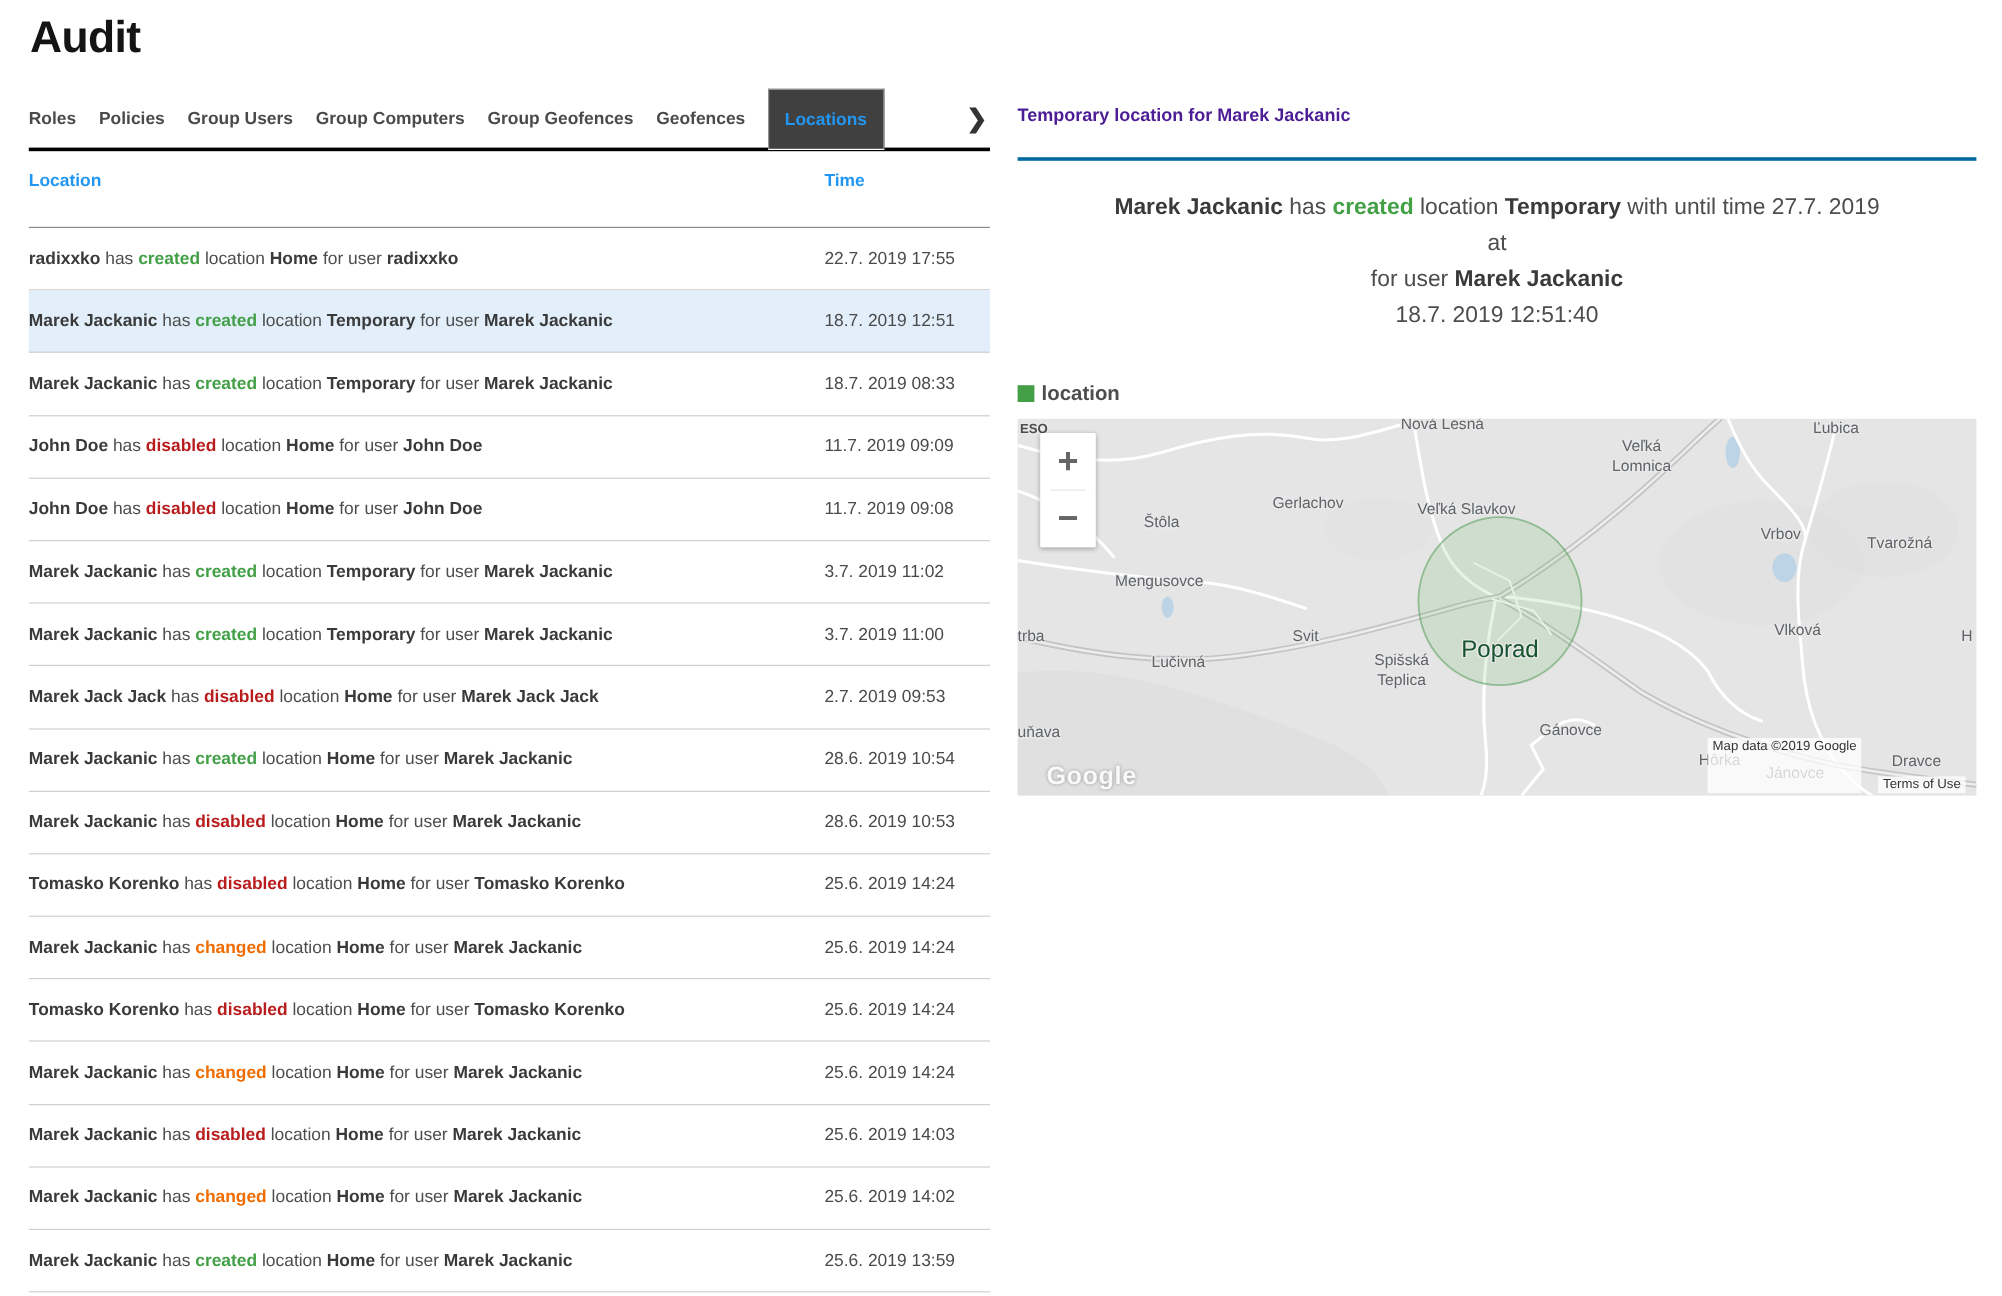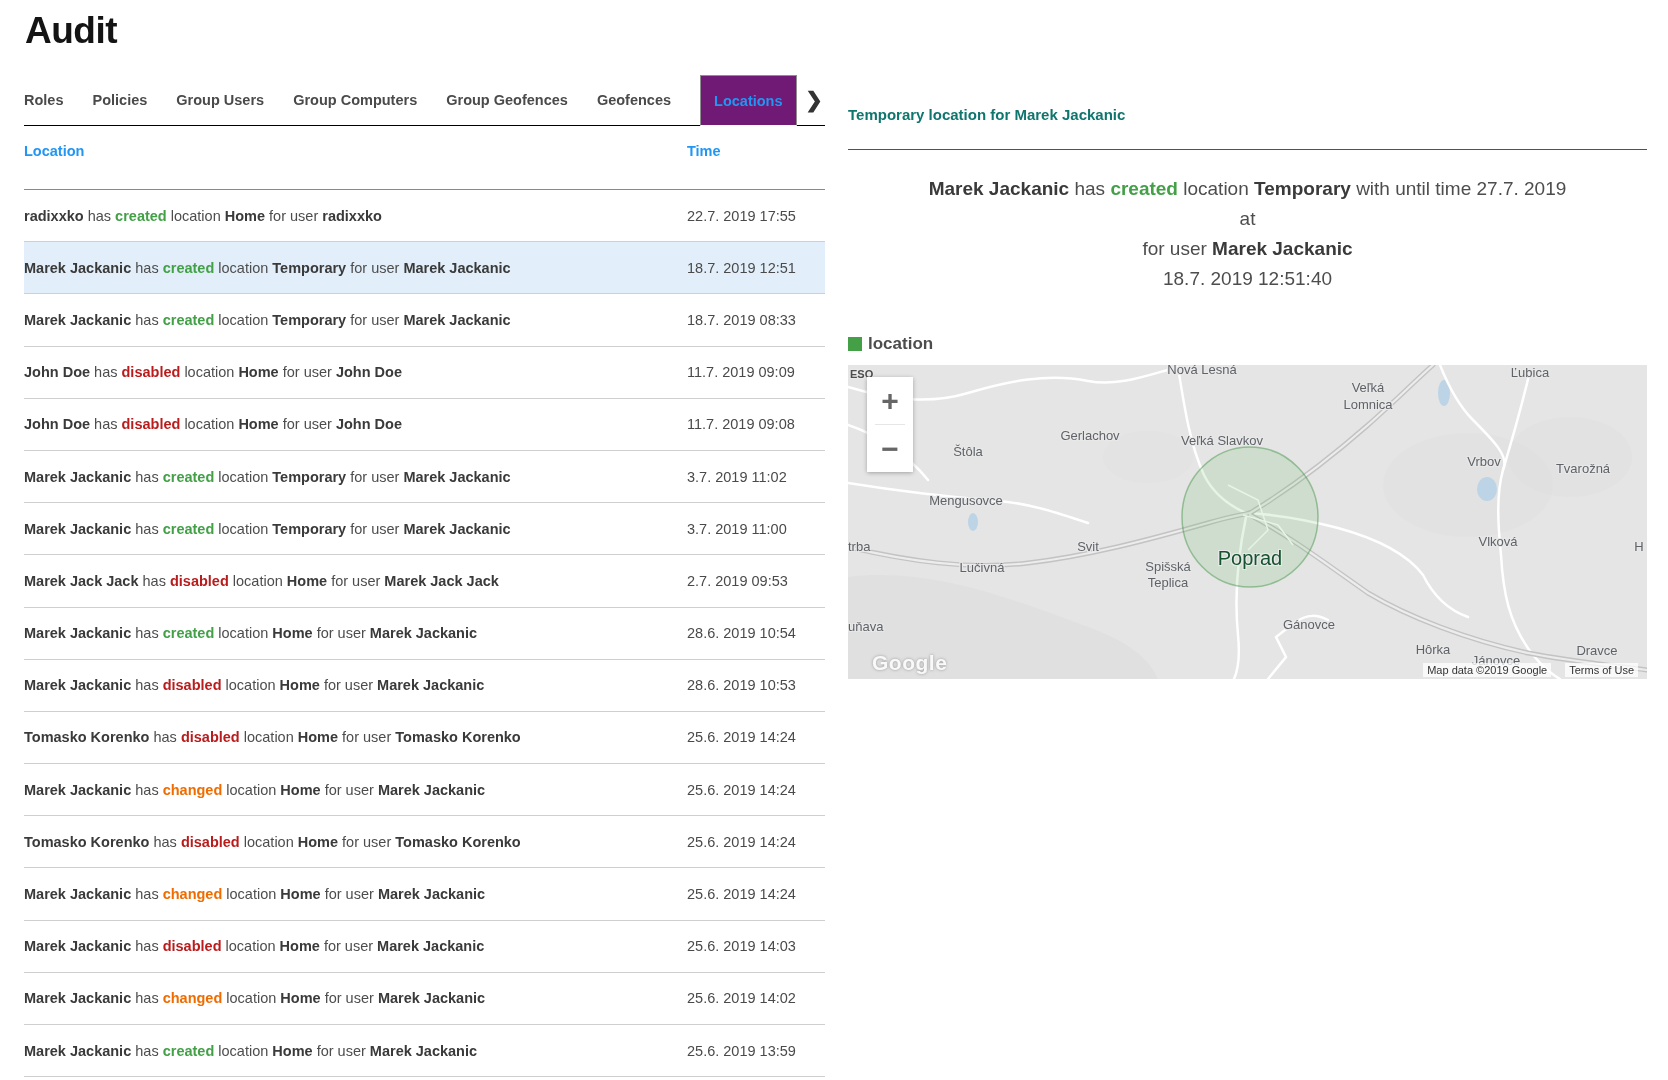--- a/index.html
+++ b/index.html
@@ -4,25 +4,25 @@
 <style>
   * { margin:0; padding:0; box-sizing:border-box; }
   html,body { width:1668px; height:1080px; background:#fff; overflow:hidden;
               font-family:"Liberation Sans","DejaVu Sans",sans-serif; }
 
   
   .page-title { position:absolute; left:25px; top:10px; font-size:37px; font-weight:800;
                 color:#141414; letter-spacing:-0.5px; }
 
   .tab-strip { position:absolute; left:24px; top:75px; width:801px; height:51px;
-               display:flex; align-items:center; gap:29px;
-               border-bottom:1px solid #000000; }
+               display:flex; align-items:center; gap:19px;
+               border-bottom:3px solid #000000; }
   .tab { font-size:14.5px; font-weight:700; color:#4a4a4a; white-space:nowrap; cursor:pointer; }
   .tab.active { height:51px; display:flex; align-items:center; padding:0 13px;
-                border:1px solid #8f8f8f; border-bottom:1px solid #fff; background:#701a75;
+                border:1px solid #8f8f8f; border-bottom:1px solid #fff; background:#404040;
                 color:#2196f3; margin-bottom:-1px; }
   .tab.truncated { overflow:hidden; width:18px; }
   .tab-scroll { position:absolute; right:-2px; top:10px; width:26px; height:30px;
                 background:#fff; border:none; font-size:21px; font-weight:700; color:#333;
                 cursor:pointer; line-height:30px; text-align:center; }
 
   .audit-table { position:absolute; left:24px; top:126px; width:801px; }
   .audit-head { display:flex; justify-content:space-between; padding:17px 0 0;
                 height:64px; border-bottom:1px solid #8a8a8a; }
   .audit-head .col { font-size:14.5px; font-weight:700; color:#2196f3; cursor:pointer; }
@@ -33,22 +33,22 @@
   .msg { font-size:14.5px; color:#4d4d4d; flex:1; padding-right:10px; }
   .msg b { color:#3a3a3a; }
   .act { font-weight:700; }
   .act.created { color:#43a047; }
   .act.disabled { color:#b91c1c; }
   .act.changed { color:#ef6c00; }
   .tcell { width:138px; font-size:14.5px; color:#4a4a4a; }
 
   
   .panel { position:absolute; left:848px; top:0; width:799px; }
-  .panel-header { padding:88px 0 26px; border-bottom:1px solid #0369a1;
-                  font-size:15px; font-weight:700; color:#0f766e;margin-top:18px; }
+  .panel-header { padding:88px 0 26px; border-bottom:3px solid #0369a1;
+                  font-size:15px; font-weight:700; color:#4c1d95; }
   .detail { margin-top:24px; text-align:center; font-size:19px; line-height:30px; color:#4d4d4d; }
   .detail b { color:#3a3a3a; }
   .detail .act { font-weight:700; }
 
   .legend { margin-top:40px; display:flex; align-items:center; gap:6px; }
   .legend-swatch { width:14px; height:14px; background:#43a047; }
   .legend-label { font-size:17px; font-weight:600; color:#4d4d4d; }
 
   .map { position:relative; margin-top:11px; width:799px; height:314px;
          background:#e5e5e5; overflow:hidden; cursor:grab; }
@@ -66,21 +66,21 @@
   .zoom-btn { flex:1; border:none; background:#fff; font-size:30px; font-weight:700; color:#666;
               cursor:pointer; line-height:1; }
   .zoom-sep { height:1px; background:#e6e6e6; margin:0 8px; }
 
   .gmap-logo { position:absolute; left:24px; bottom:4px; font-size:21px; font-weight:700;
                color:rgba(255,255,255,.92); letter-spacing:.5px;
                text-shadow:0 0 3px rgba(90,90,90,.55); }
   .attrib { position:absolute; right:9px; bottom:2px; display:flex; gap:14px; }
   .attrib span { background:rgba(255,255,255,.75); font-size:11px; color:#333;
                  padding:1px 4px; }
-  .attrib .terms { cursor:pointer; }
+  .attrib .terms { cursor:pointer;margin-top:32px; }
 </style>
 </head>
 <body>
 
 <h1 class="page-title">Audit</h1>
 
 <div class="tab-strip" id="tab-strip">
   <div class="tab"><span>Roles</span></div>
     <div class="tab"><span>Policies</span></div>
     <div class="tab"><span>Group Users</span></div>

